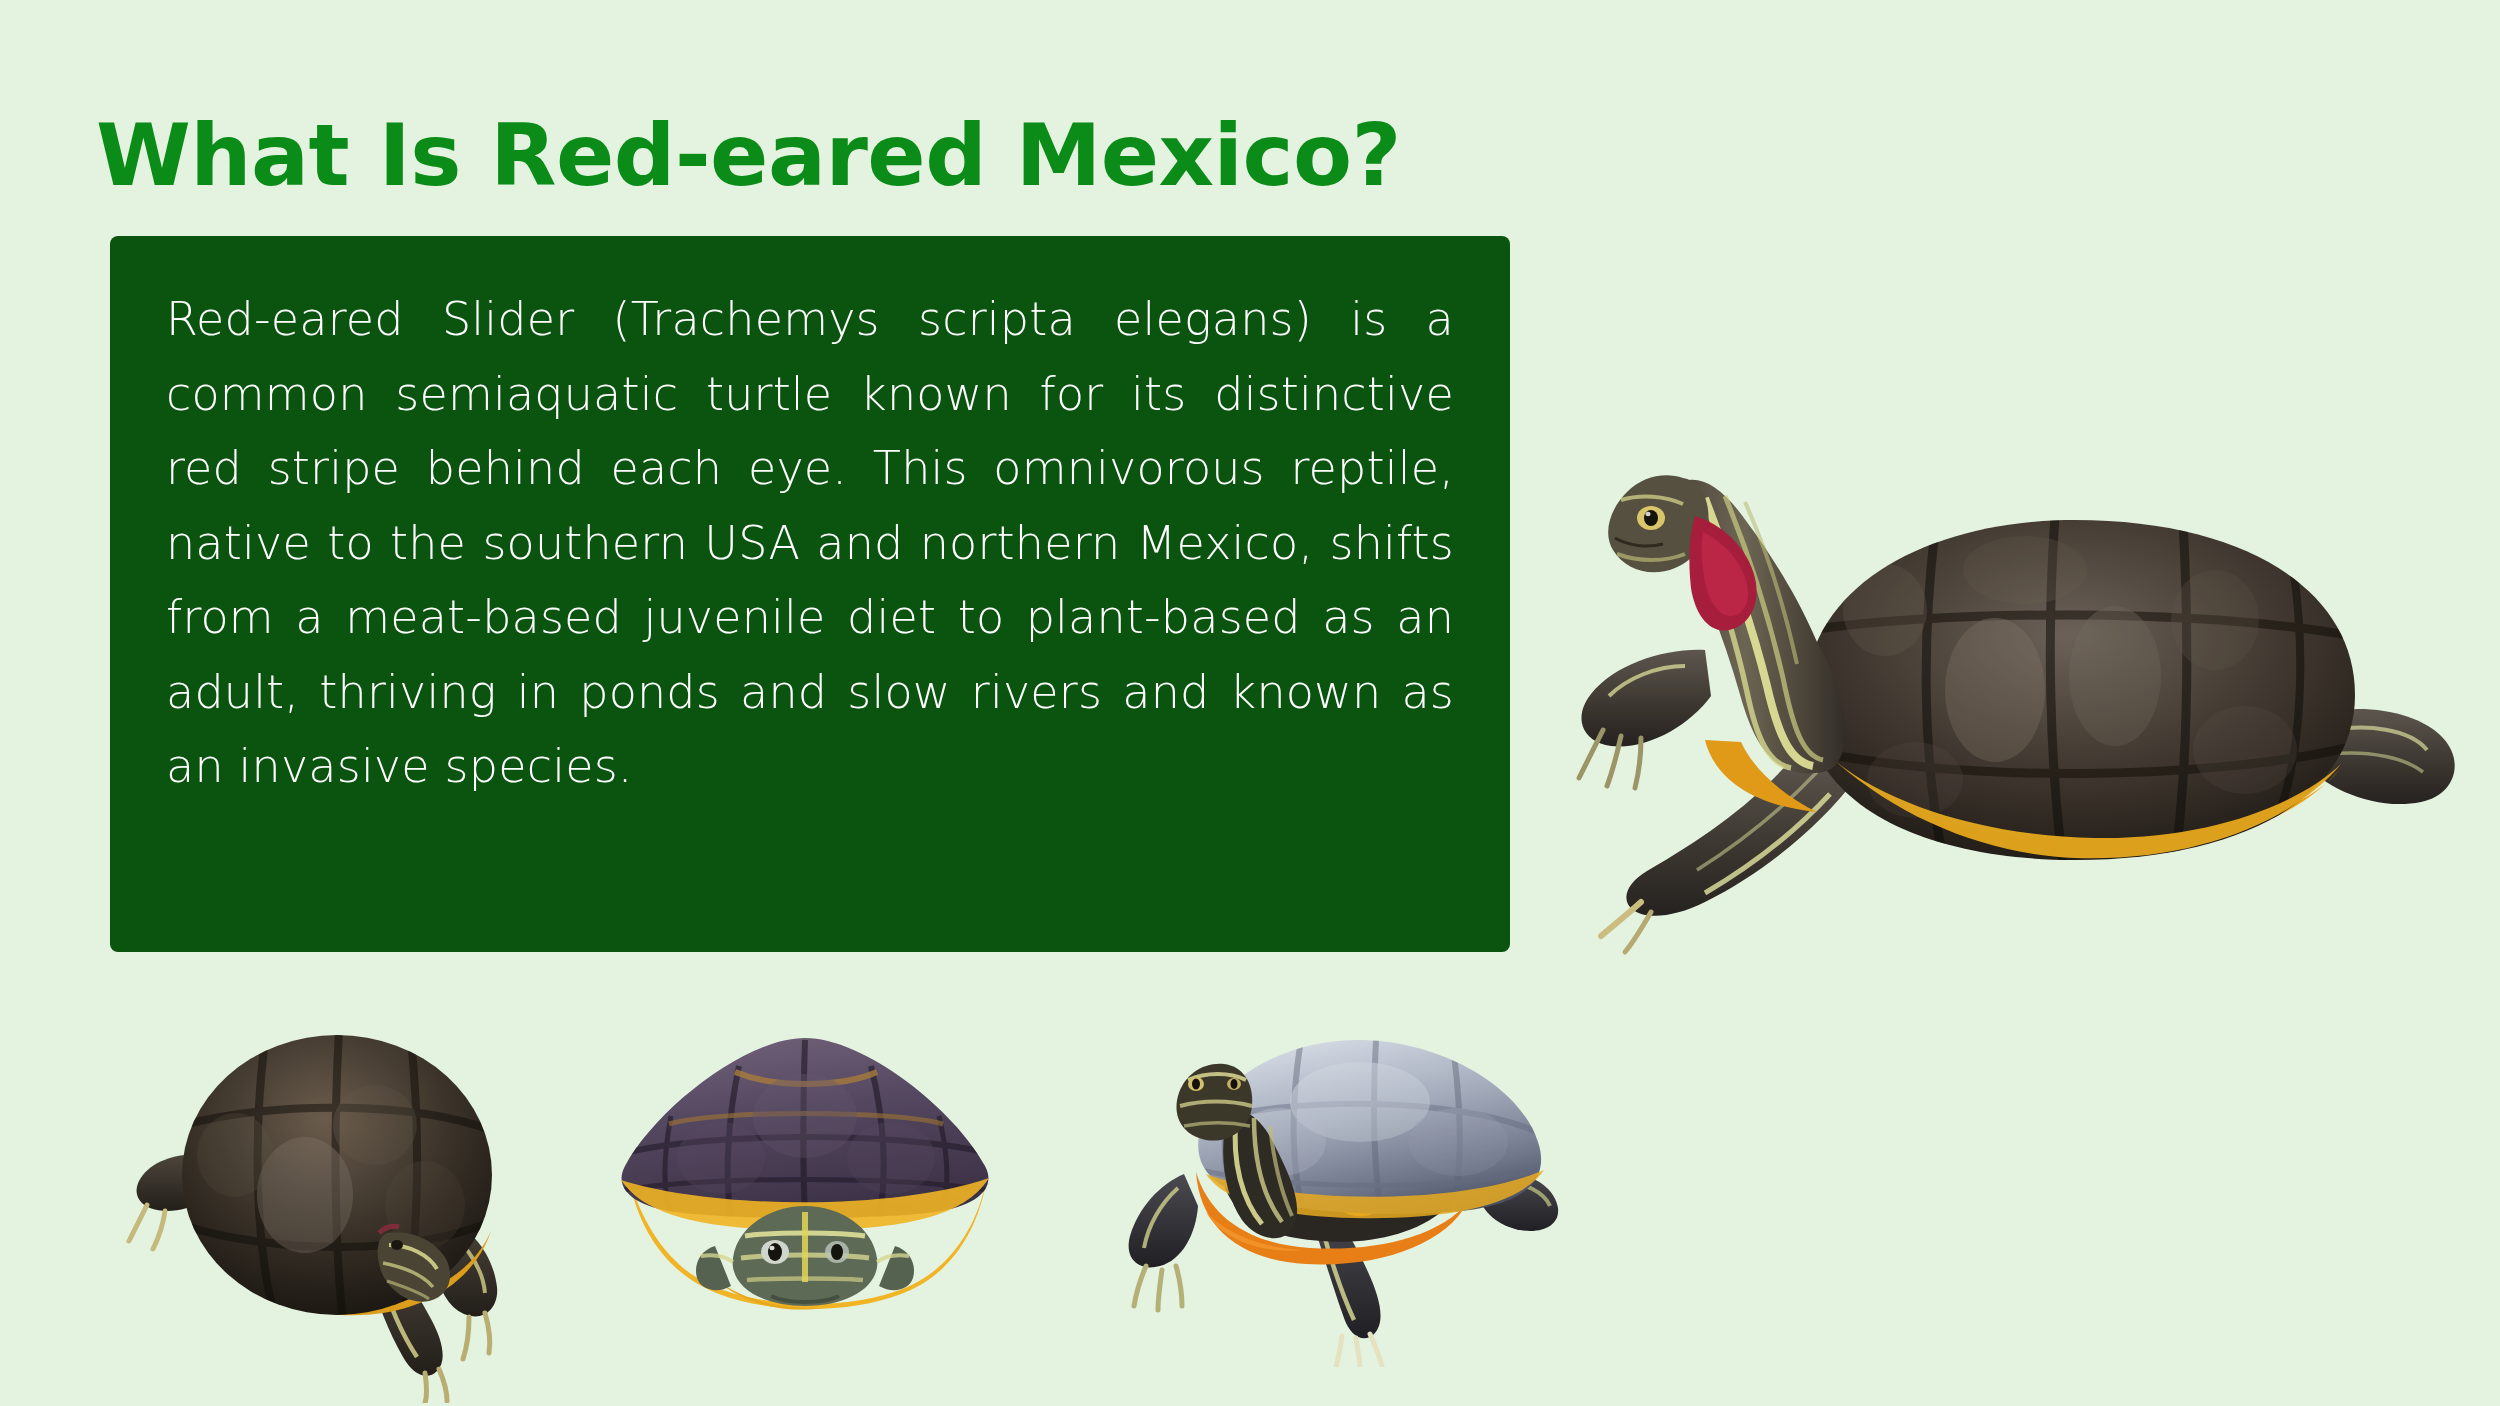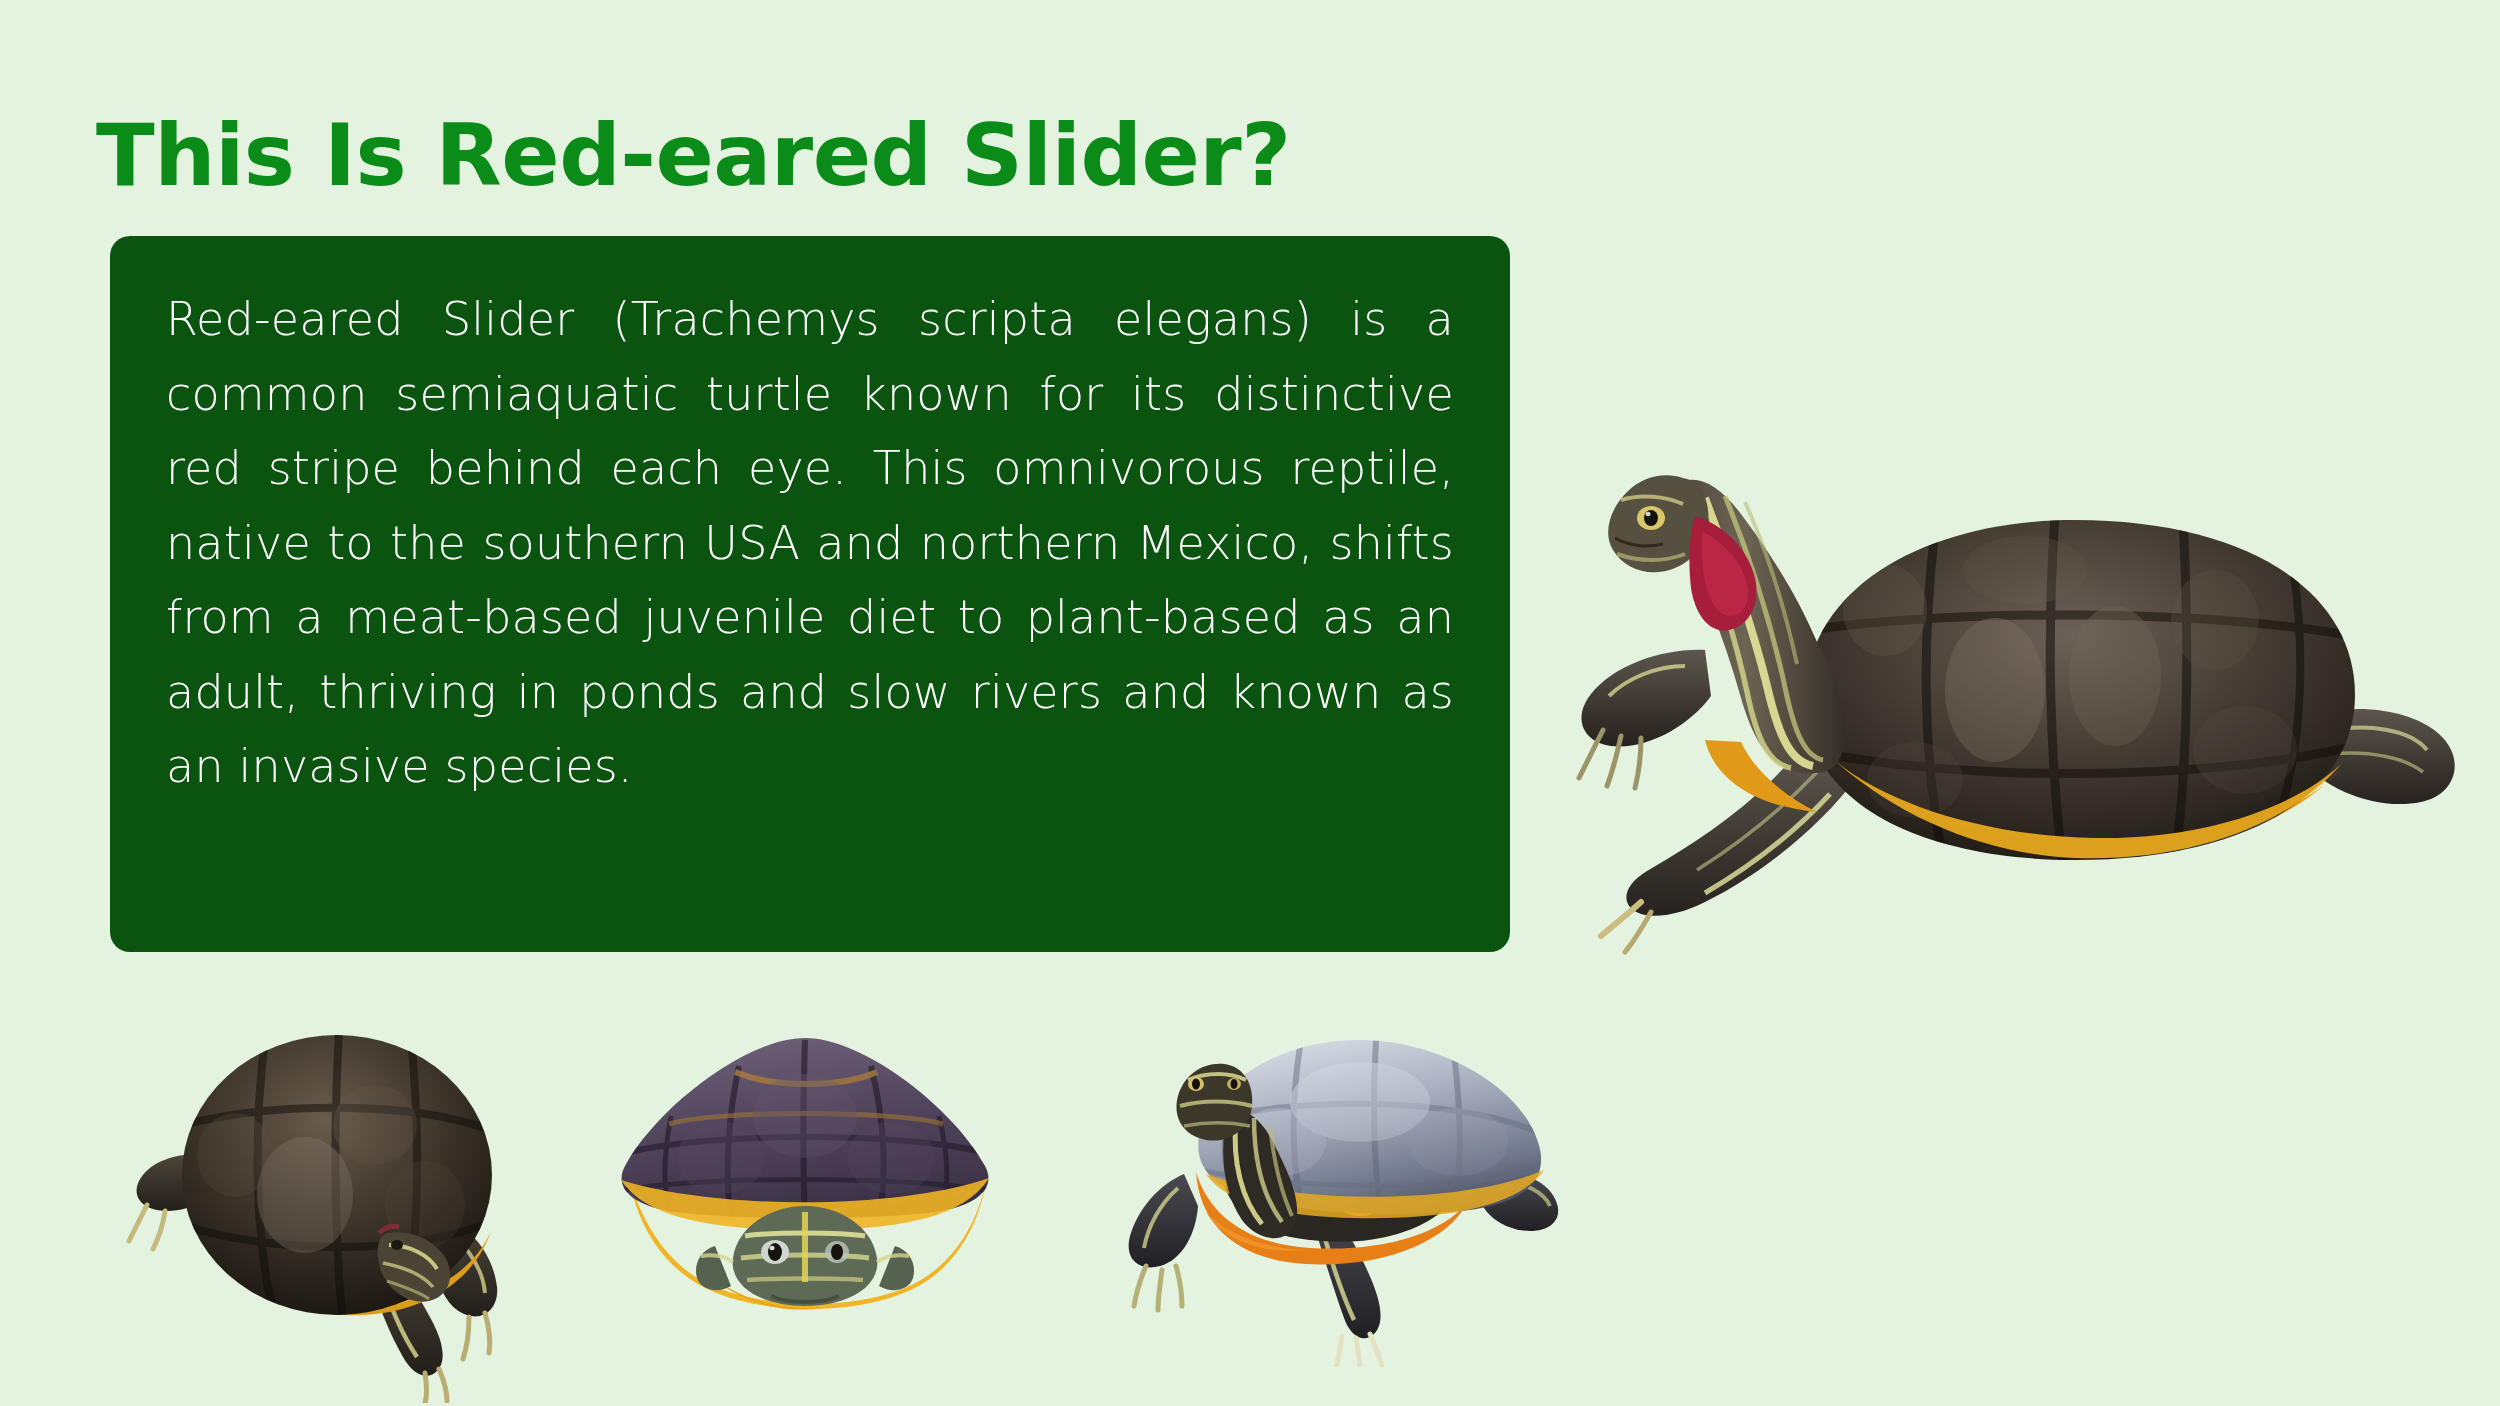--- a/index.html
+++ b/index.html
@@ -38,21 +38,21 @@
   }
 
   
   #info-card {
     position: absolute;
     left: 110px;
     top: 236px;
     width: 1400px;
     height: 716px;
     background: #0b5410;
-    border-radius: 20px;
+    border-radius: 8px;
     box-sizing: border-box;
     padding: 46px 56px 40px 56px;
   }
   #info-card-text {
     font-family: "DejaVu Sans", sans-serif;
     font-weight: 300;
     font-size: 46px;
     line-height: 1.62;
     color: #ffffff;
     text-align: justify;
@@ -70,21 +70,21 @@
   #turtle-main      { left: 1555px; top: 450px;  width: 950px; height: 510px; }
   #turtle-small-1   { left: 125px;  top: 1005px; width: 420px; height: 398px; }
   #turtle-small-2   { left: 605px;  top: 1020px; width: 400px; height: 300px; }
   #turtle-small-3   { left: 1110px; top: 1022px; width: 450px; height: 345px; }
 </style>
 </head>
 <body>
 
 <div id="slide">
 
-  <h1 id="page-title">This Is Red-eared Slider?</h1>
+  <h1 id="page-title">What Is Red-eared Mexico?</h1>
 
   <div id="info-card">
     <p id="info-card-text">Red-eared Slider (Trachemys scripta elegans) is a common semiaquatic turtle known for its distinctive red stripe behind each eye. This omnivorous reptile, native to the southern USA and northern Mexico, shifts from a meat-based juvenile diet to plant-based as an adult, thriving in ponds and slow rivers and known as an invasive species.</p>
   </div>
 
   <div class="turtle" id="turtle-main">
     <svg viewBox="0 0 950 510" xmlns="http://www.w3.org/2000/svg">
       <defs>
         <radialGradient id="shellMain" cx="48%" cy="34%" r="72%">
           <stop offset="0%" stop-color="#6b6158"></stop>

